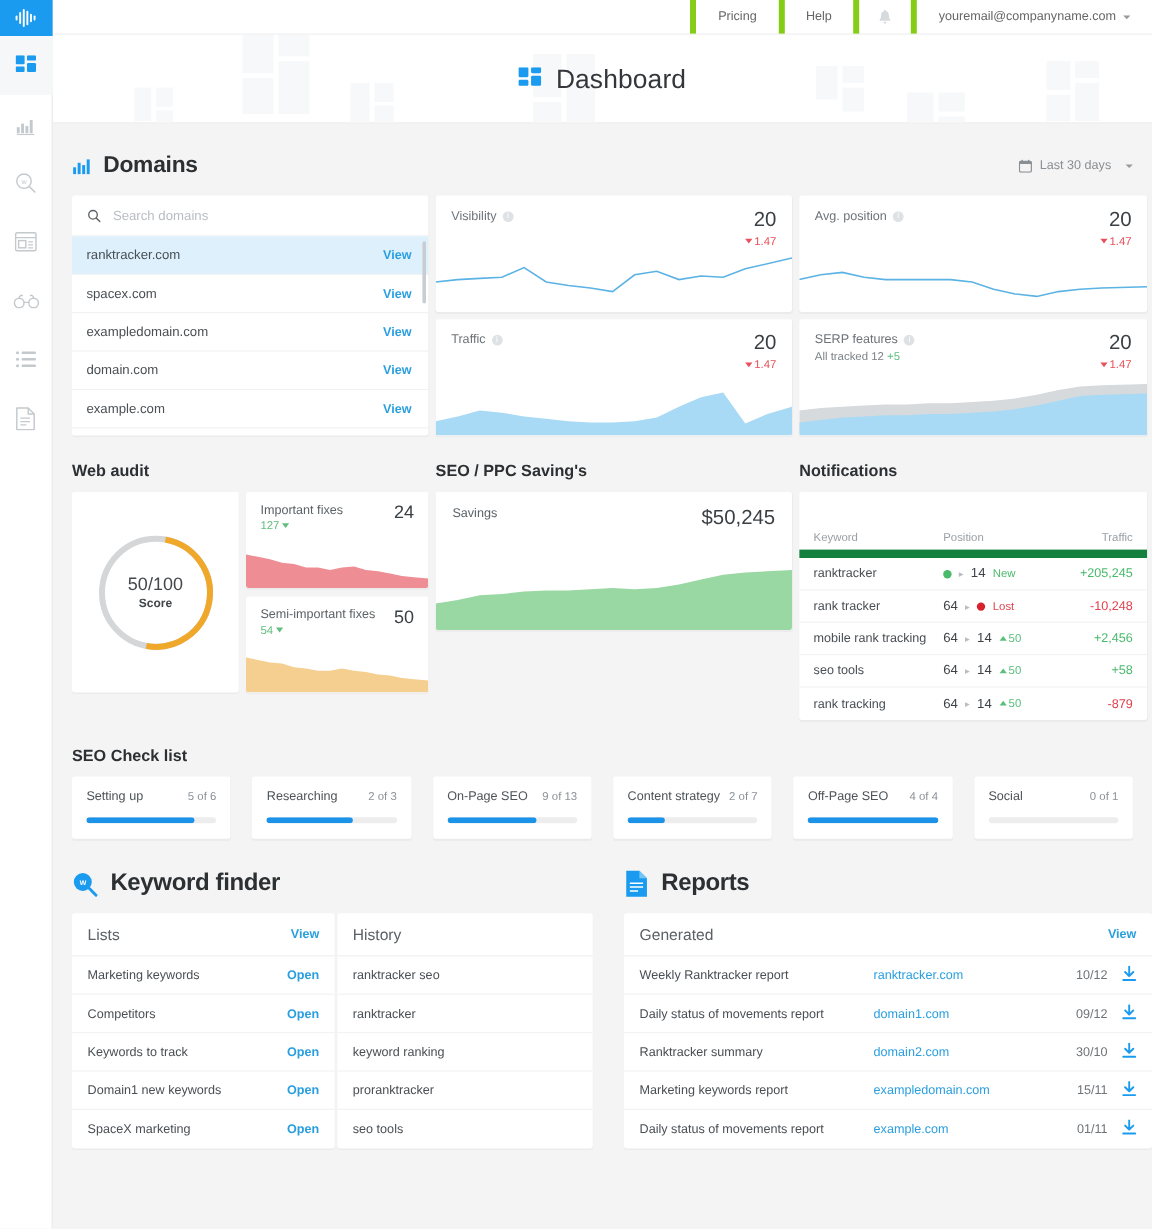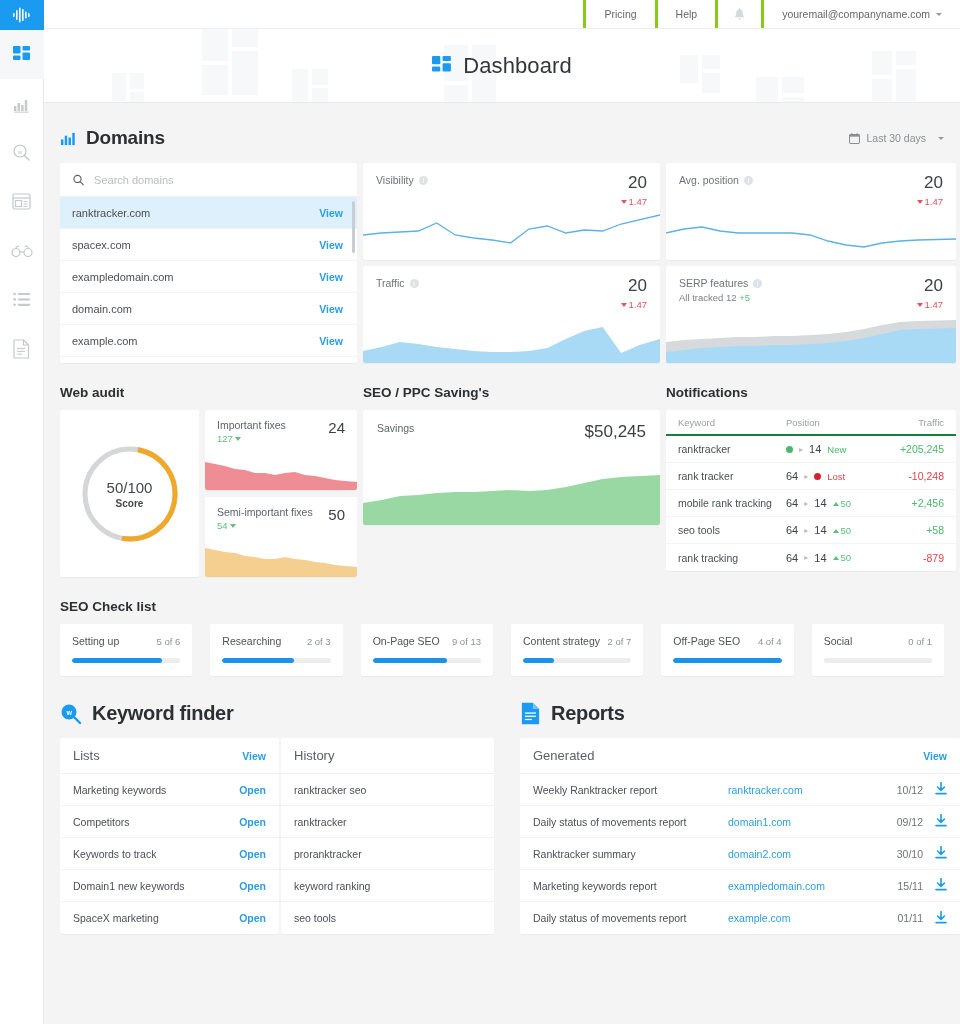--- a/index.html
+++ b/index.html
@@ -34,21 +34,21 @@
   .main { flex: 1; height: 1024px; overflow: hidden; background: #f4f4f4; position: relative; }
 
   
   .topbar {
     height: 29px; background: #fff; border-bottom: 1px solid #eeeeee;
     display: flex; justify-content: flex-end; align-items: stretch;
     font-size: 10.5px; color: #666;
   }
   .topbar-item {
     display: flex; align-items: center; justify-content: center;
-    padding: 0 18px; border-left: 3px solid #84cc16; cursor: pointer;
+    padding: 0 18px; border-left: 5px solid #84cc16; cursor: pointer;
     white-space: nowrap;
   }
   .topbar-item.bell { padding: 0 16px; }
   .caret-sm {
     display: inline-block; margin-left: 6px;
     width: 0; height: 0; border-left: 3px solid transparent;
     border-right: 3px solid transparent; border-top: 3px solid #999;
   }
 
   
@@ -141,21 +141,21 @@
   .sav-lab { font-size: 10.5px; color: #5c6368; }
   .sav-val { font-size: 17px; color: #3a3f44; }
   .tot-row { display: grid; grid-template-columns: 1fr 1fr; gap: 6px; margin-top: 6px; }
   .tot-card { height: 46px; display: flex; flex-direction: column; align-items: center; justify-content: center; }
   .tot-val { font-size: 14.5px; color: #4a4f54; }
   .tot-val.green { color: #4bc274; }
   .tot-lab { font-size: 9.5px; color: #85898d; margin-top: 4px; }
 
   
   .ntable { overflow: hidden; }
-  .nhead { display: grid; grid-template-columns: 108px 112px 1fr; height: 26px; align-items: center; padding: 0 12px; font-size: 9.5px; color: #9aa0a5; border-bottom: 2px solid #15803d; }
+  .nhead { display: grid; grid-template-columns: 108px 112px 1fr; height: 26px; align-items: center; padding: 0 12px; font-size: 9.5px; color: #9aa0a5; border-bottom: 7px solid #15803d; margin-top: 29px; }
   .nhead .c3 { text-align: right; }
   .nrow { display: grid; grid-template-columns: 108px 112px 1fr; height: 27px; align-items: center; padding: 0 12px; font-size: 10.5px; color: #4a4f54; border-bottom: 1px solid #f2f3f4; }
   .nrow:last-child { border-bottom: 0; }
   .pos { display: flex; align-items: center; gap: 6px; }
   .pos .num { font-size: 11px; color: #3d4246; }
   .pos .arrow { color: #b9bdc1; font-size: 8px; }
   .dot { width: 7px; height: 7px; border-radius: 50%; display: inline-block; }
   .dot.green { background: #49b96a; }
   .dot.red { background: #d8212e; }
   .tag { font-size: 9.5px; }
@@ -733,24 +733,24 @@
               <div class="lt-head">
                 <span class="lt-title">History</span>
               </div>
               <div class="lt-row">
                 <span>ranktracker seo</span>
               </div>
               <div class="lt-row">
                 <span>ranktracker</span>
               </div>
               <div class="lt-row">
+                <span>keyword ranking</span>
+              </div>
+              <div class="lt-row">
                 <span>proranktracker</span>
-              </div>
-              <div class="lt-row">
-                <span>keyword ranking</span>
               </div>
               <div class="lt-row">
                 <span>seo tools</span>
               </div>
             </div>
           </div>
         </div>
 
         <div>
           <div class="big-title">

